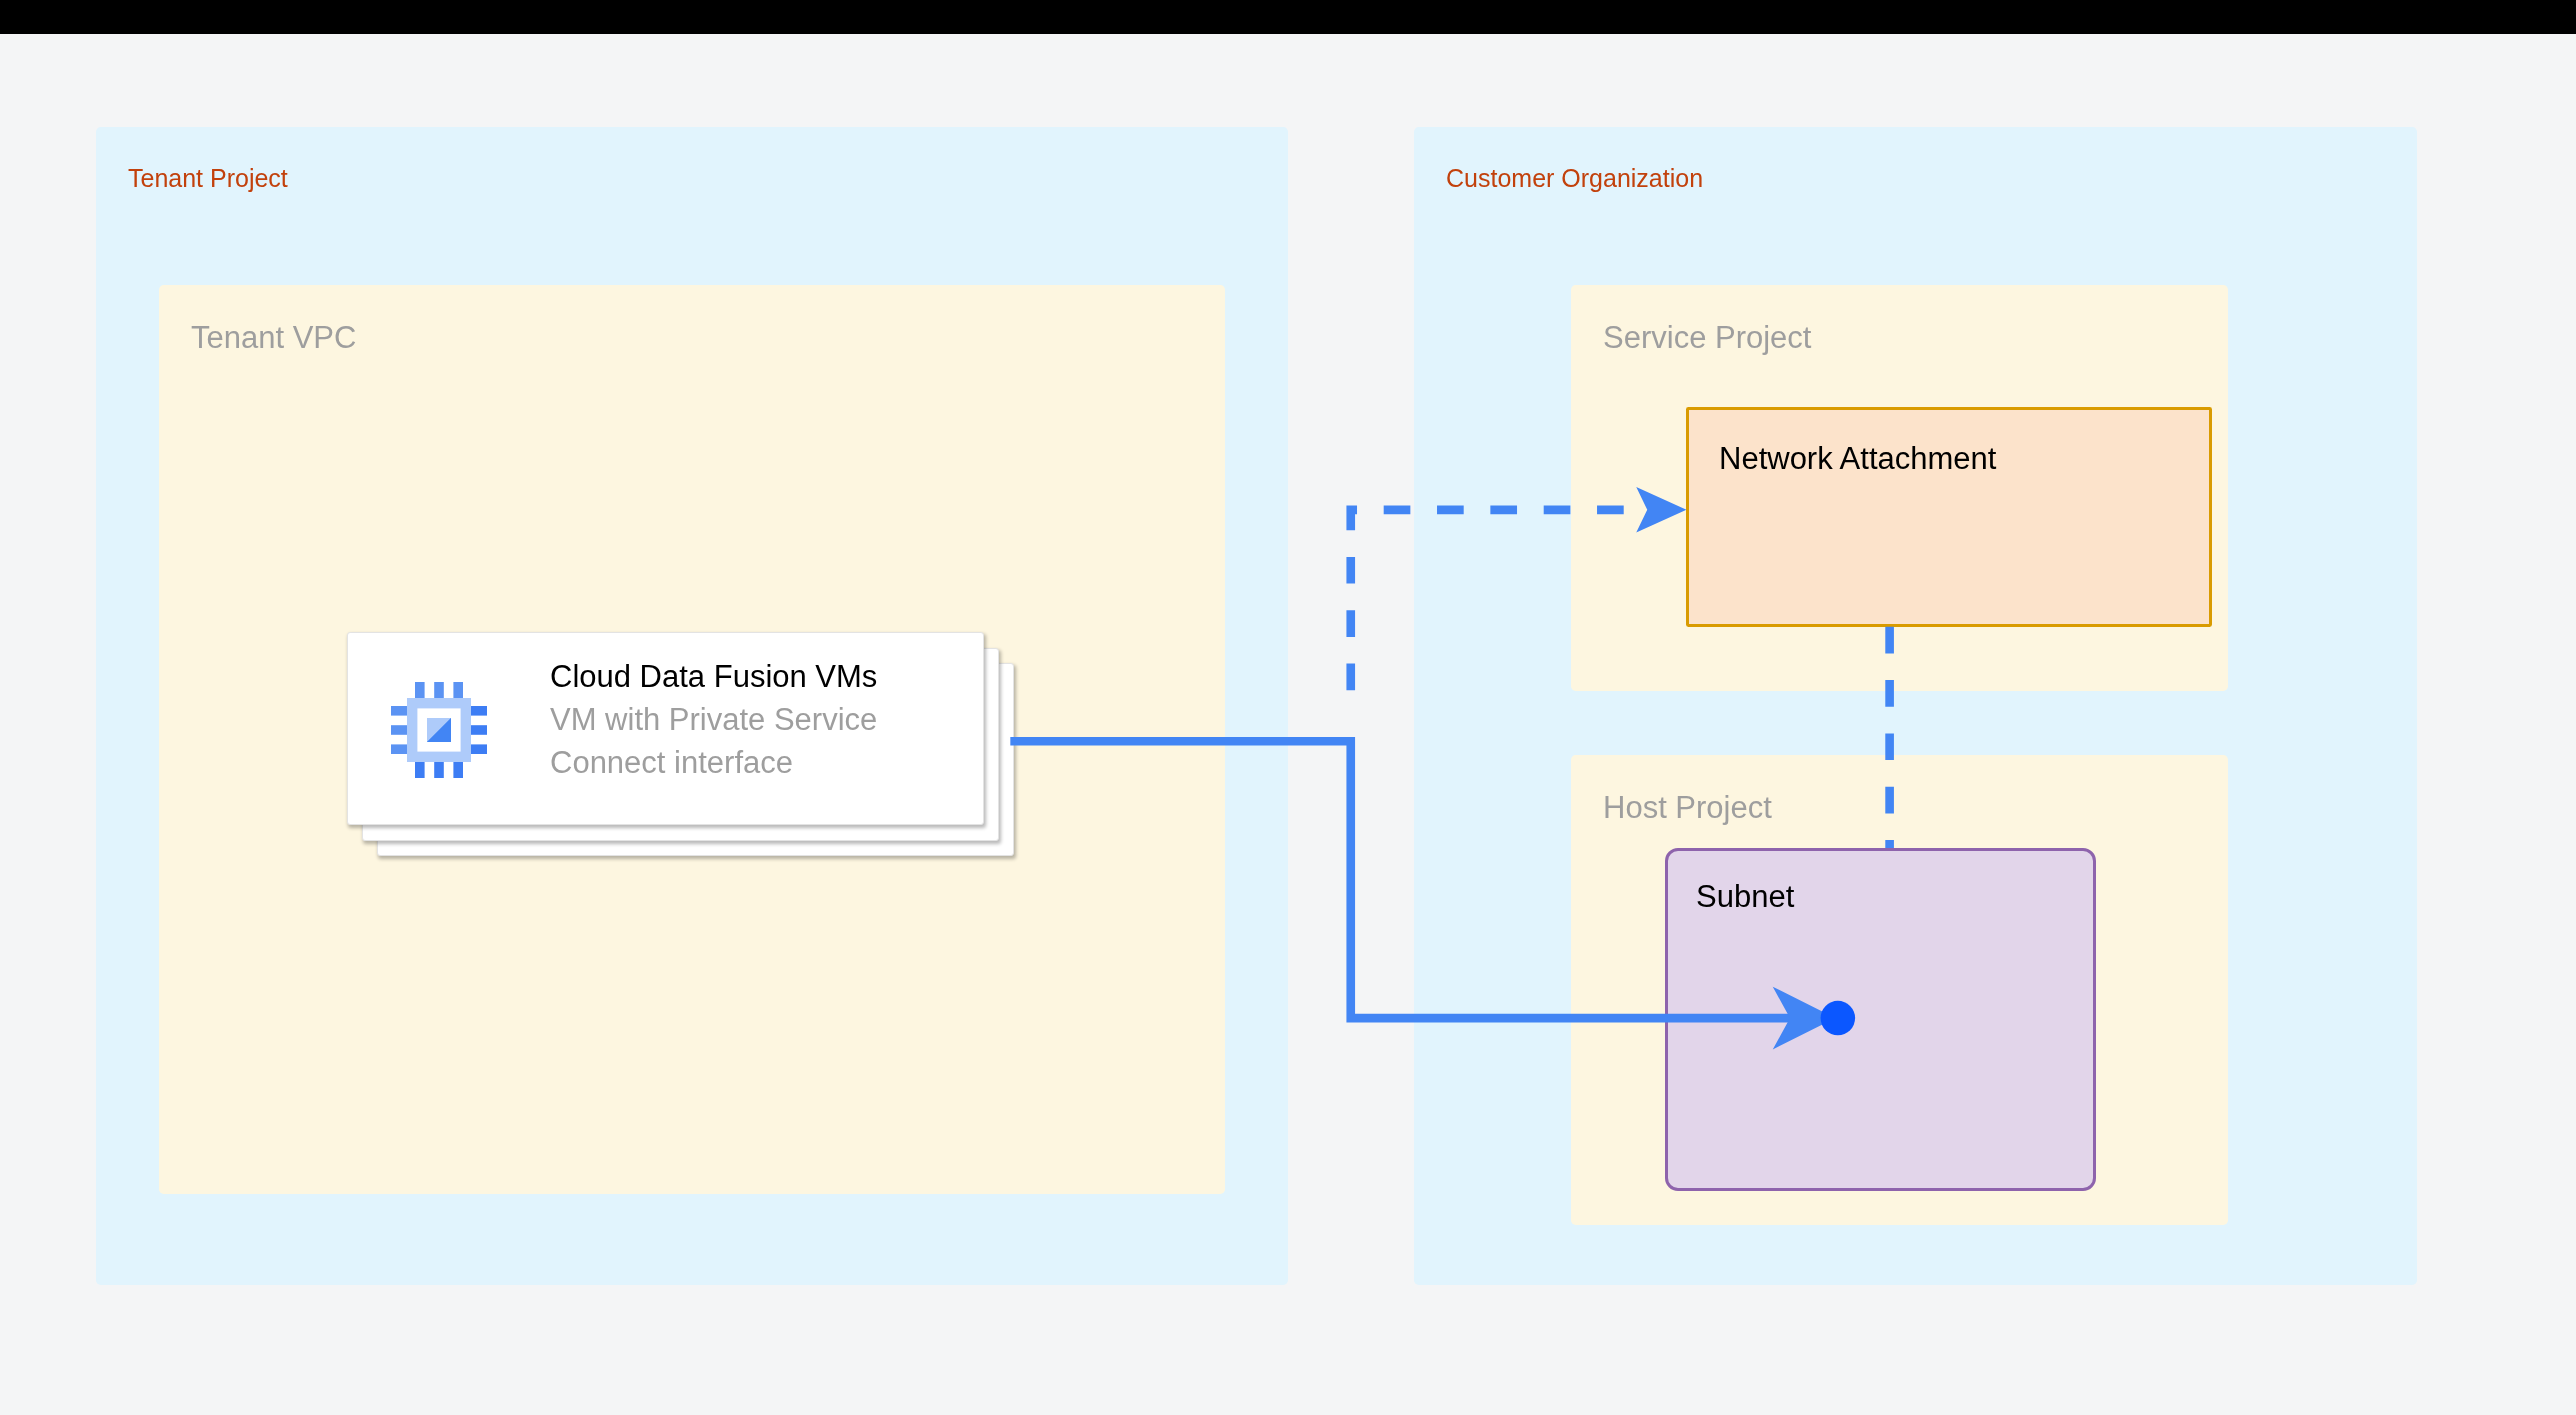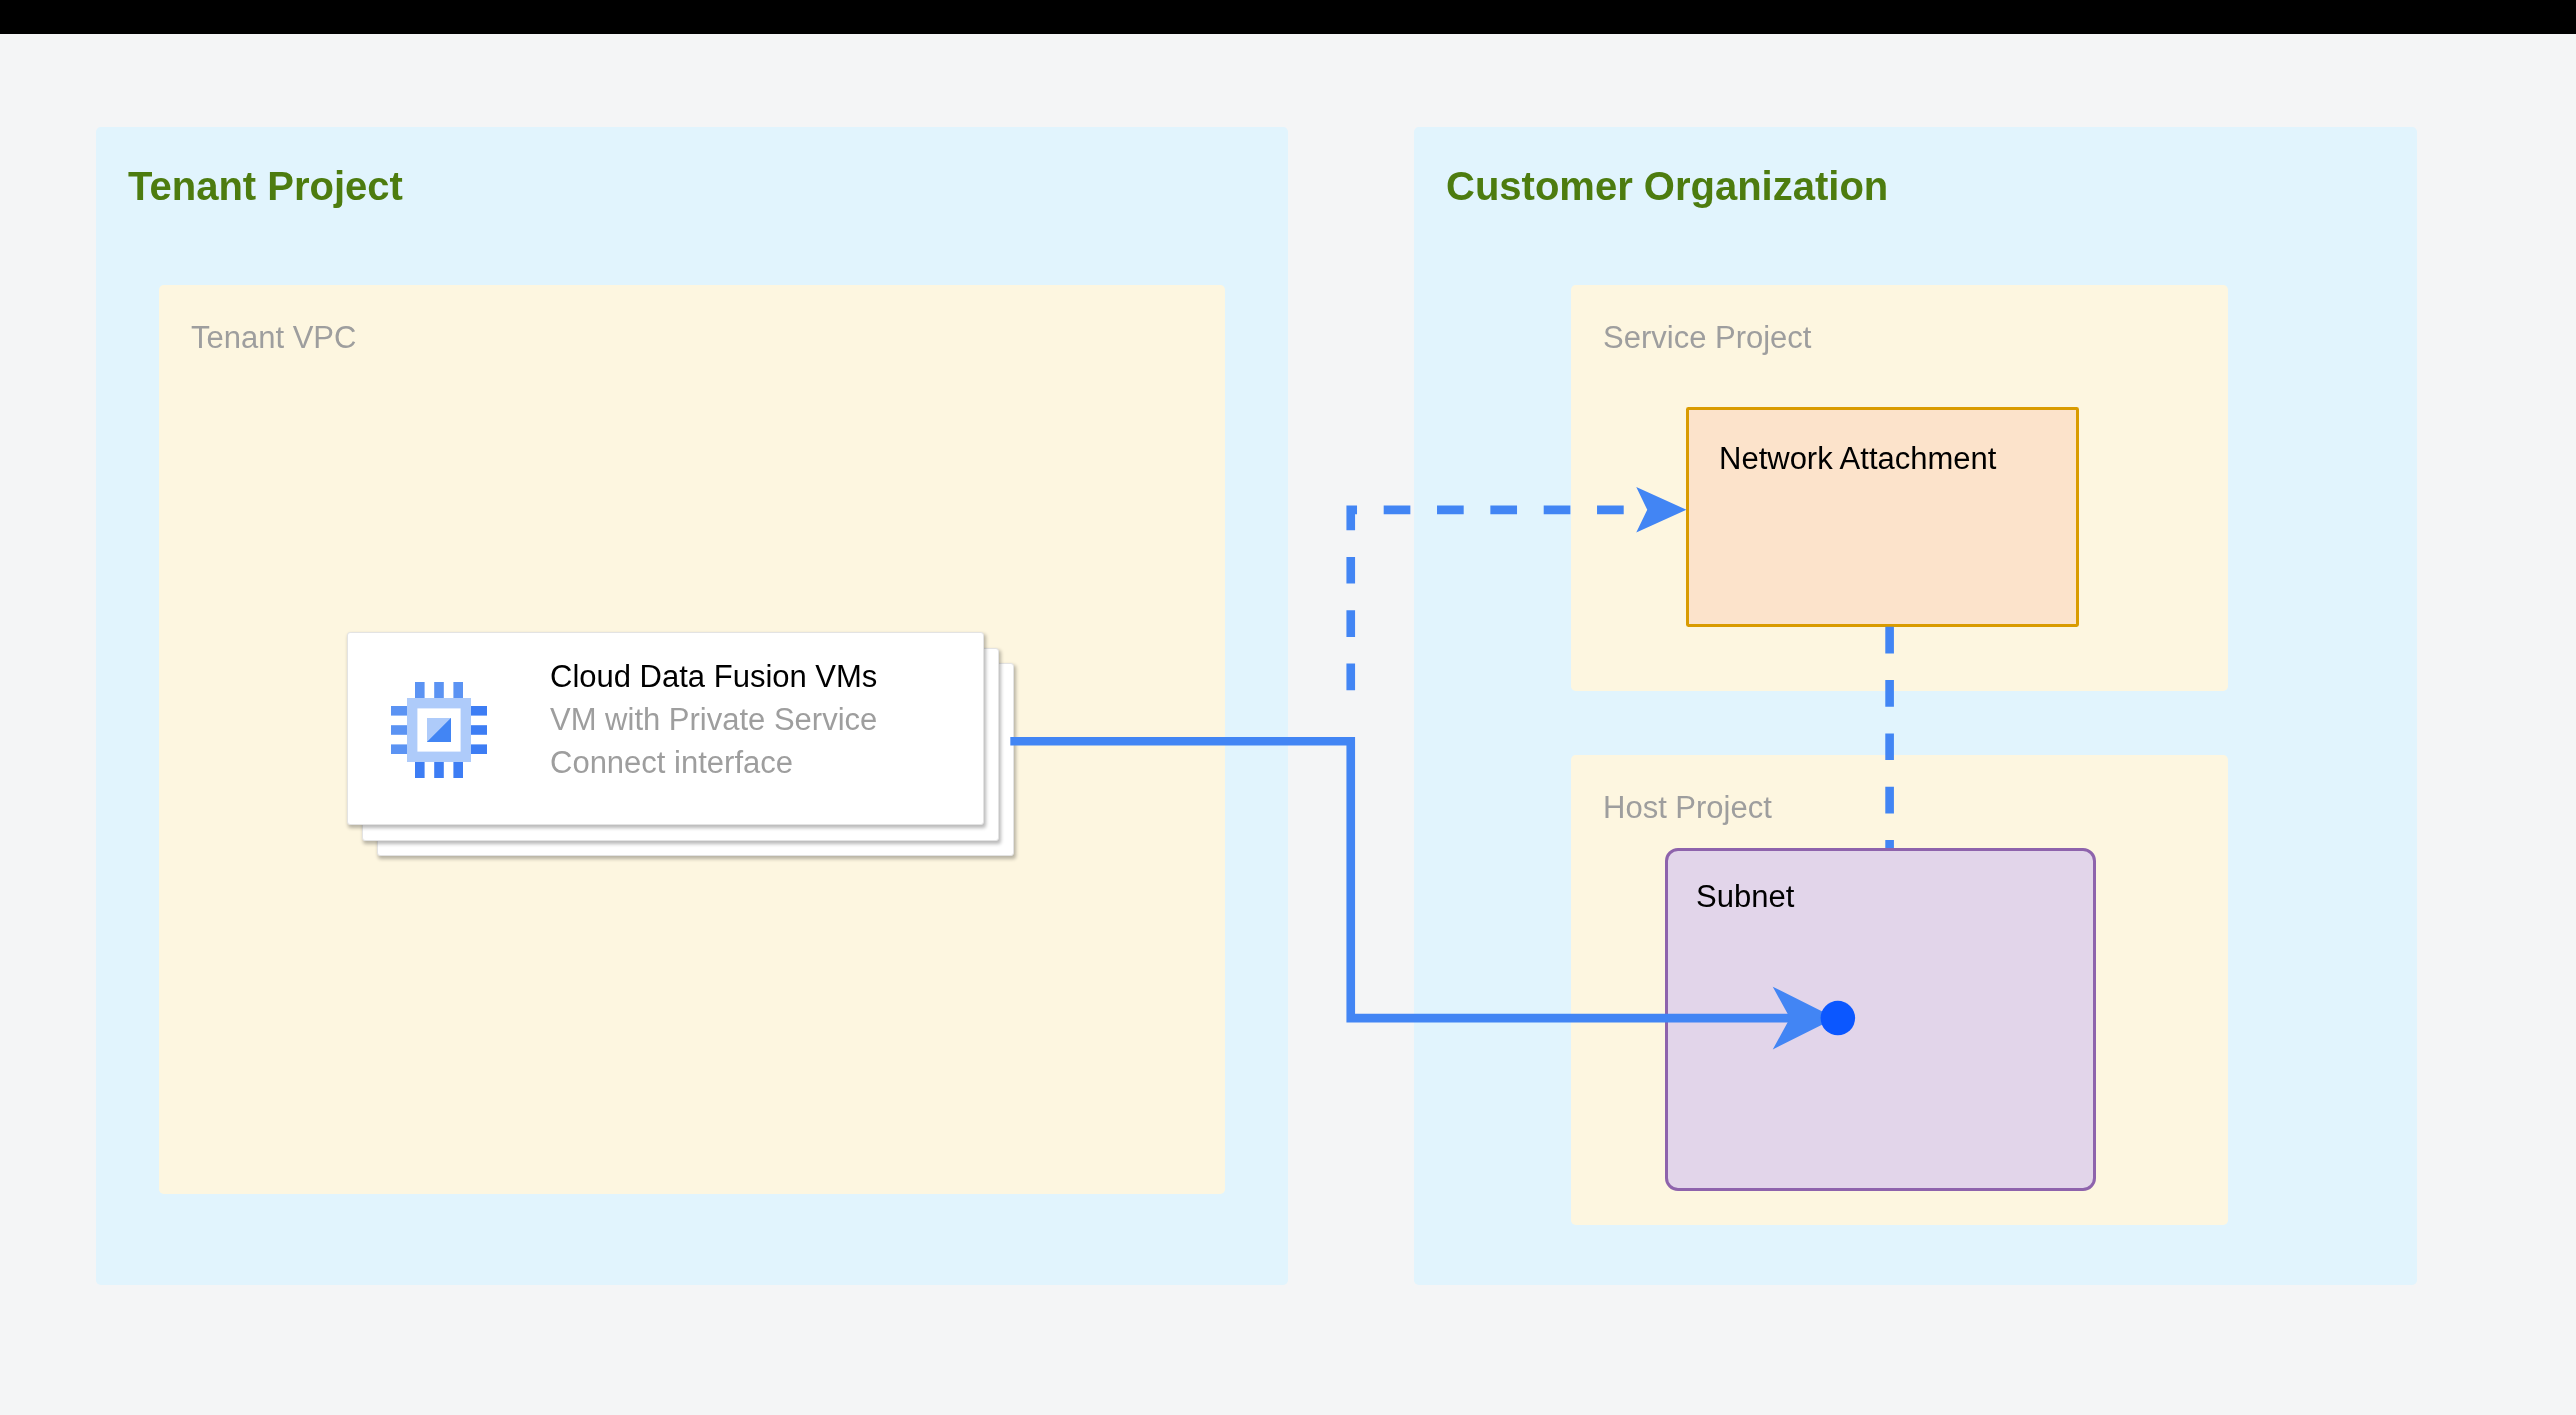--- a/index.html
+++ b/index.html
@@ -32,25 +32,24 @@
   }
 
   
   .group {
     position: absolute;
     background: #e1f4fd;
     border-radius: 4.7px;
   }
   .group-label {
     position: absolute;
-    color: #4d7c0f;
-    font-size: 40px;
+    color: #c2410c;
+    font-size: 25px;
     line-height: 1;
     white-space: nowrap;
-    font-weight: bold;
   }
 
   
   .project {
     position: absolute;
     background: #fdf6e0;
     border-radius: 4.7px;
   }
   .project-label {
     position: absolute;
@@ -205,21 +204,21 @@
       </div>
     </div>
   </div>
 
   <div class="group" style="left:1414px; top:127px; width:1003px; height:1158px;"></div>
   <div class="group-label" style="left:1446px; top:166px;">Customer Organization</div>
 
   <div class="project" style="left:1571px; top:285px; width:657px; height:406px;"></div>
   <div class="project-label" style="left:1603px; top:322px;">Service Project</div>
 
-  <div class="node-attachment" style="left:1686px; top:407px; width:393px; height:220px;padding-left:15px;">
+  <div class="node-attachment" style="left:1686px; top:407px; width:526px; height:220px;padding-left:15px;">
     <div class="title">Network Attachment</div>
   </div>
 
   <div class="project" style="left:1571px; top:755px; width:657px; height:470px;"></div>
   <div class="project-label" style="left:1603px; top:792px;">Host Project</div>
 
   <div class="node-subnet" style="left:1665px; top:848px; width:431px; height:343px;">
     <div class="title">Subnet</div>
   </div>
 

